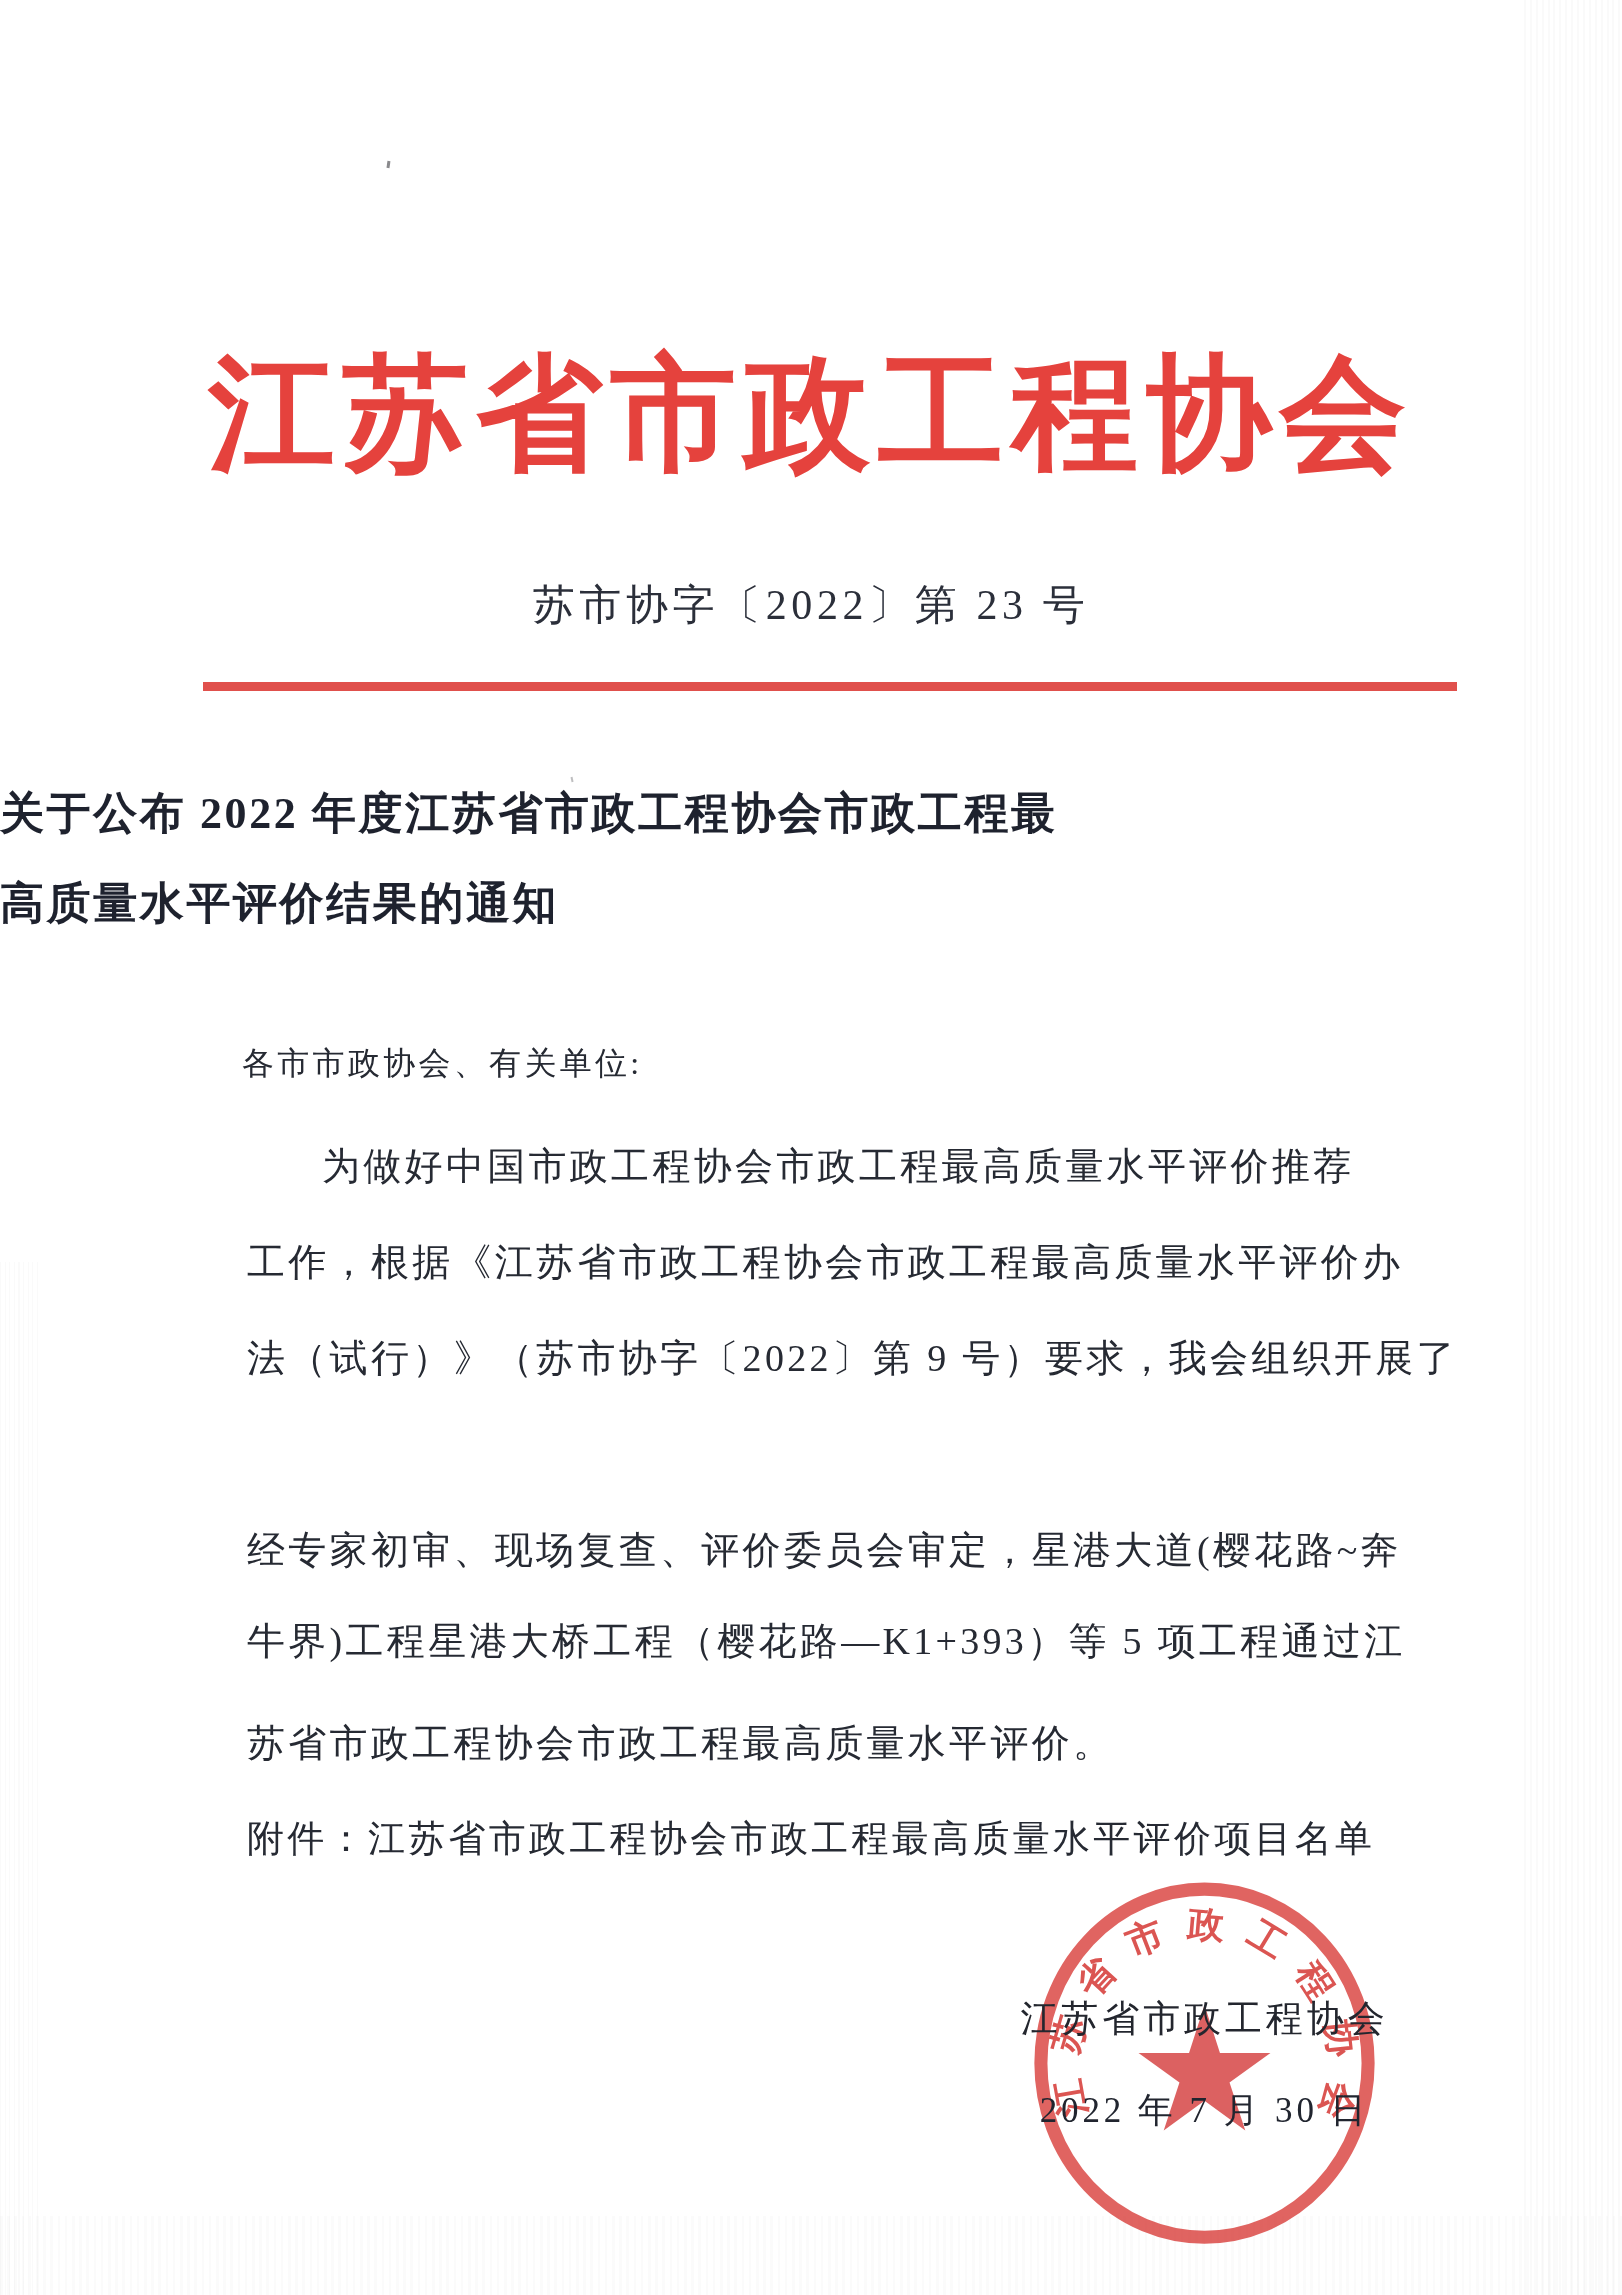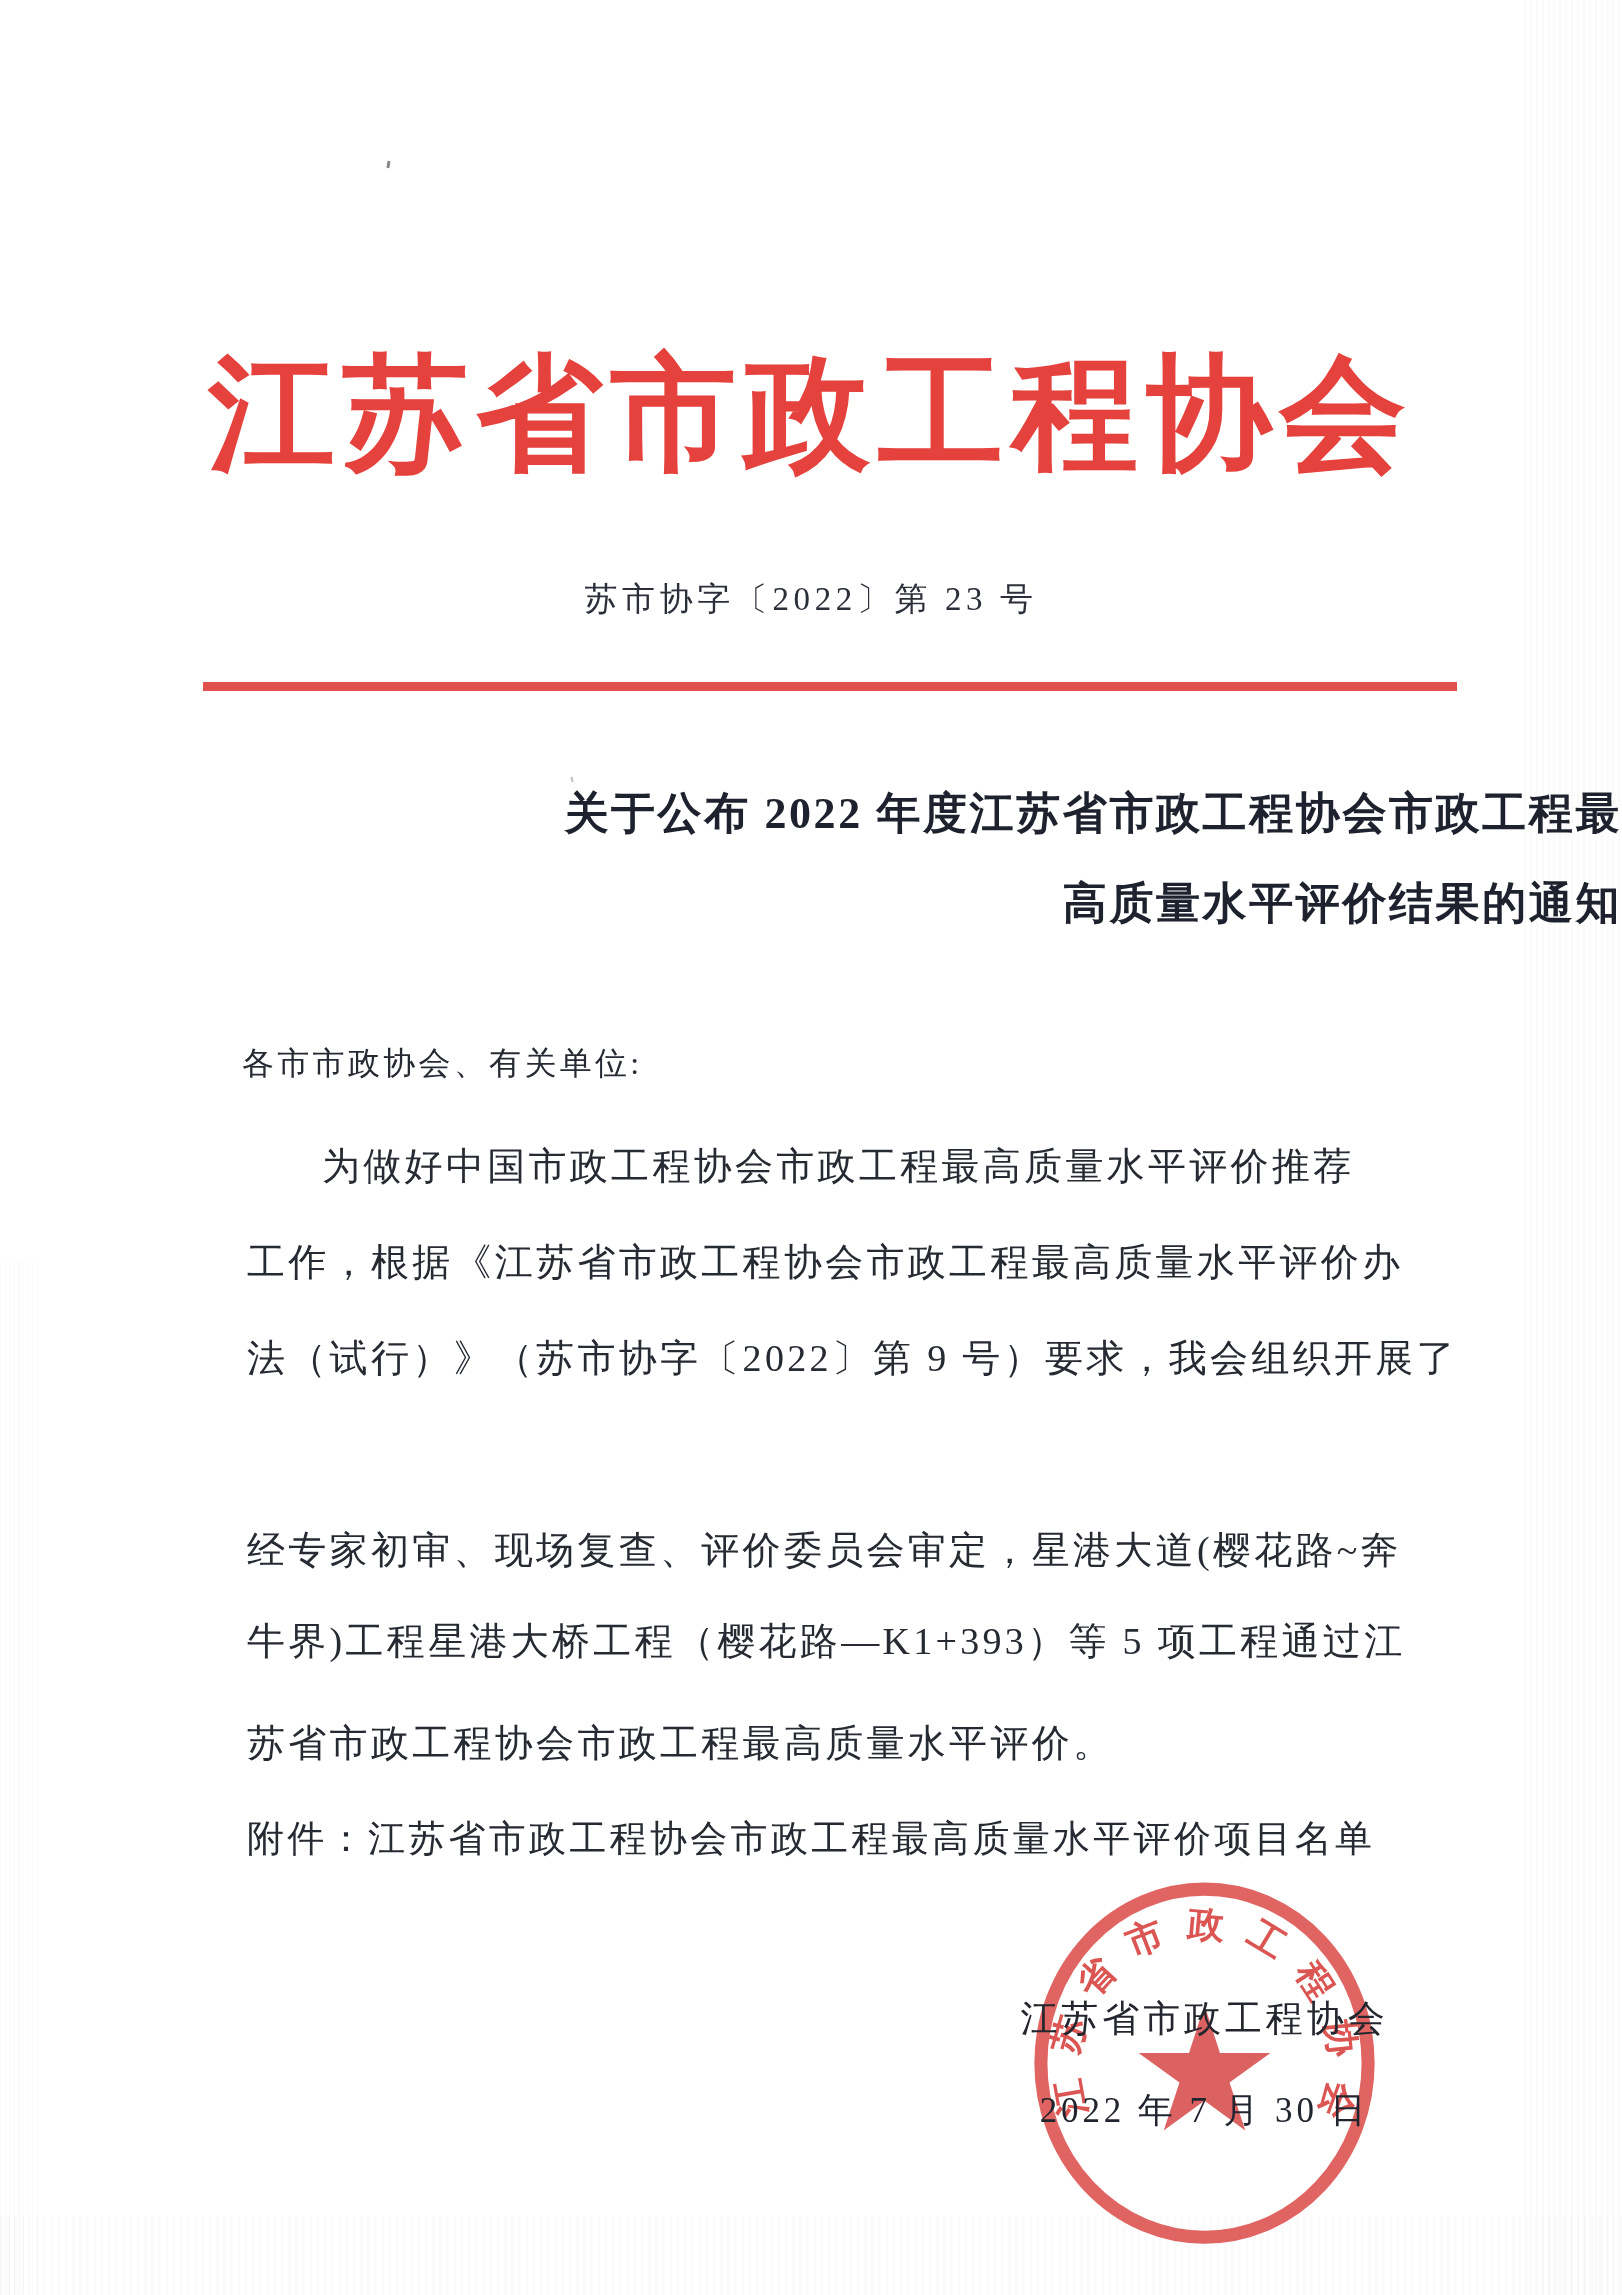--- a/index.html
+++ b/index.html
@@ -35,31 +35,31 @@
   .org-title {
     position: absolute; left: 0; top: 346px; width: 100%;
     text-align: center;
     font-size: 126px; font-weight: 700; line-height: 137px;
     letter-spacing: 7.9px;
     color: #e5423d;
   }
   .doc-number {
     position: absolute; left: 0; top: 577px; width: 100%;
     text-align: center;
-    font-size: 33px; letter-spacing: 4.6px;
+    font-size: 42px; letter-spacing: 4.6px;
     color: #2b2f3a;
   }
   .red-rule {
     position: absolute; left: 203px; top: 682px;
     width: 1254px; height: 8.5px;
     background: #e0504c;
   }
   .notice-title {
     position: absolute; left: 0; width: 100%;
-    text-align: right;
+    text-align: left;
     font-size: 44px; font-weight: 700; letter-spacing: 2.6px;
     color: #1e222e;
   }
   .notice-title.line1 { top: 784px; }
   .notice-title.line2 { top: 874px; }
 
   .salutation {
     position: absolute; left: 242px; top: 1042px;
     font-size: 32px; letter-spacing: 3.3px; color: #262a33;
   }

